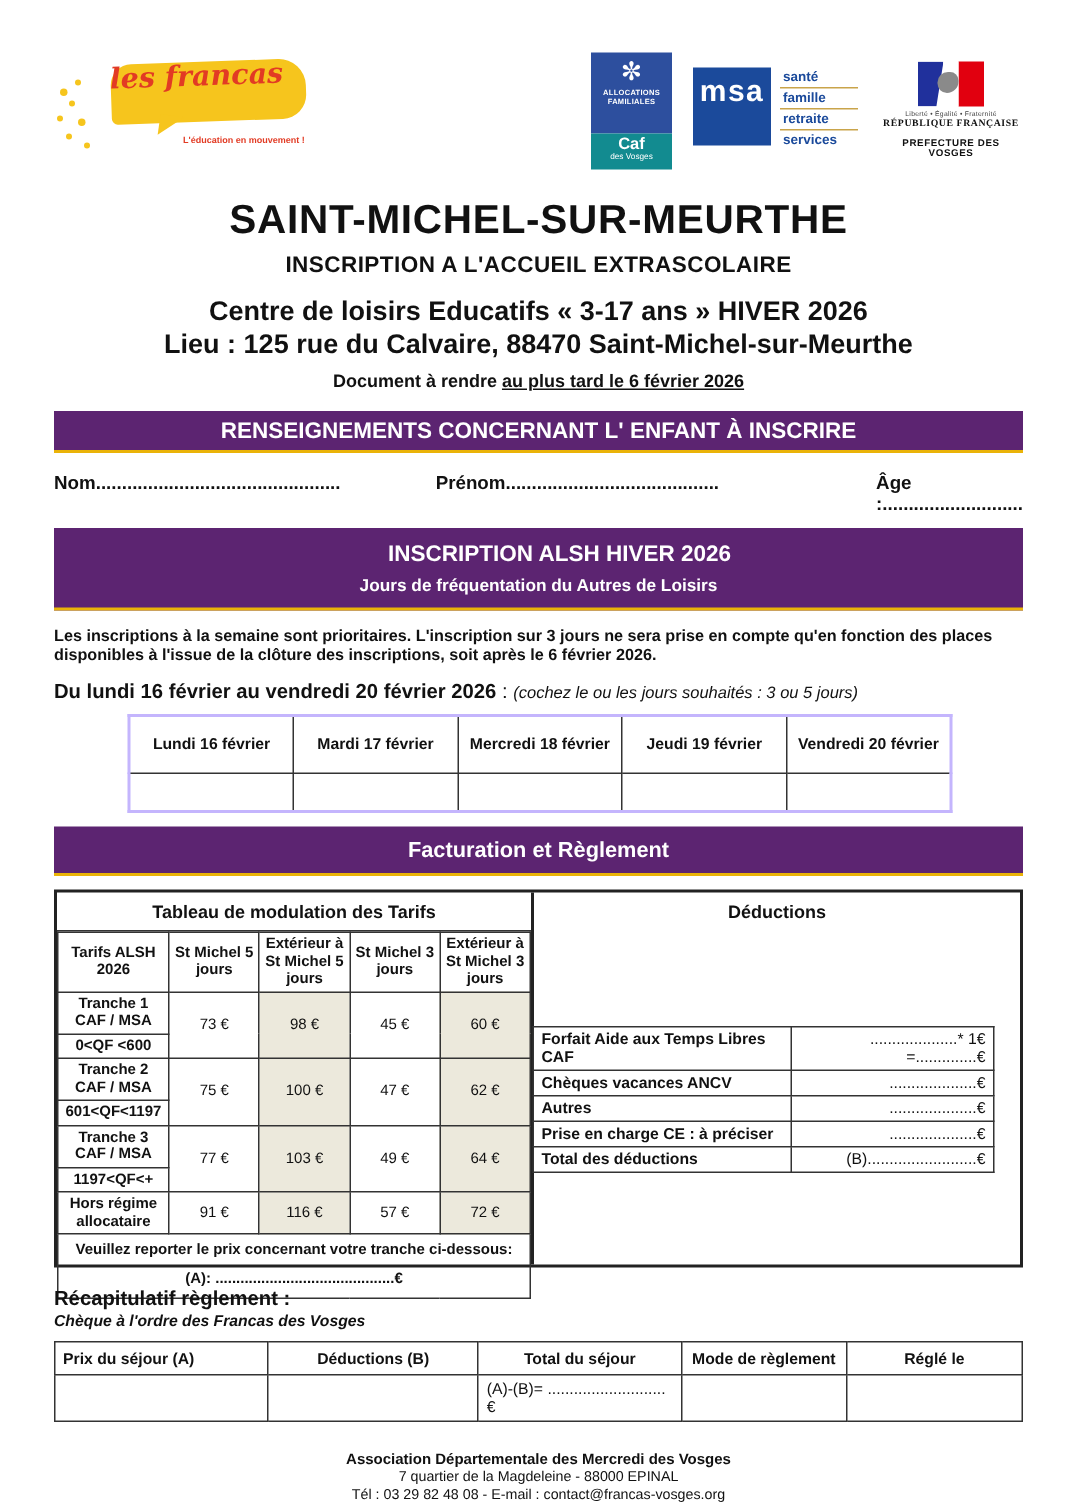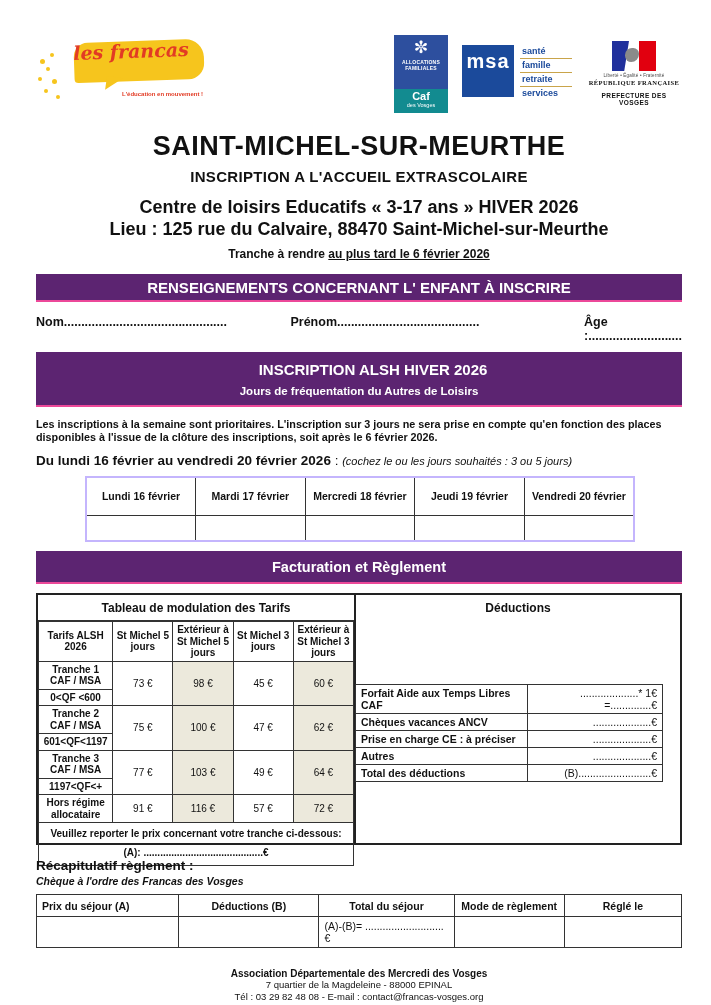--- a/index.html
+++ b/index.html
@@ -60,21 +60,21 @@
   
   .title-block { text-align:center; margin-top:16px; }
   .t-city { font-size:27px; font-weight:700; letter-spacing:.5px; }
   .t-sub { font-size:15px; font-weight:800; margin-top:6px; letter-spacing:.3px; }
   .t-line1 { font-size:18px; font-weight:800; margin-top:12px; }
   .t-line2 { font-size:18px; font-weight:800; margin-top:1px; }
   .t-deadline { font-size:12px; font-weight:800; margin-top:7px; }
   .t-deadline .ul { text-decoration:underline; }
 
   
-  .banner { background:#5c2471; color:#fff; text-align:center; border-bottom:2px solid #ec4899; }
+  .banner { background:#5c2471; color:#fff; text-align:center; border-bottom:2px solid #eab308; }
   .banner1 { margin-top:13px; padding:5px 0 4px; font-size:15px; font-weight:800; }
   .banner2 { margin-top:9px; padding:9px 0 8px; }
   .banner2 .b2-title { font-size:15px; font-weight:800;padding-left:28px; }
   .banner2 .b2-sub { font-size:11.5px; font-weight:700; margin-top:7px; }
   .banner3 { margin-top:9px; padding:8px 0 7px; font-size:14.5px; font-weight:800; }
 
   
   .fields-row { display:flex; margin-top:13px; font-size:12.5px; font-weight:800; }
   .f-nom { width:260px; } .f-prenom { width:300px; } .f-age { flex:1; }
 
@@ -189,21 +189,21 @@
         <div class="rf-pref">PREFECTURE DES VOSGES</div>
       </div>
     </div>
   </div>
 
   <div class="title-block">
     <div class="t-city">SAINT-MICHEL-SUR-MEURTHE</div>
     <div class="t-sub">INSCRIPTION A L'ACCUEIL EXTRASCOLAIRE</div>
     <div class="t-line1">Centre de loisirs Educatifs « 3-17 ans » HIVER 2026</div>
     <div class="t-line2">Lieu : 125 rue du Calvaire, 88470 Saint-Michel-sur-Meurthe</div>
-    <div class="t-deadline"><span>Tranche à rendre </span><span class="ul">au plus tard le 6 février 2026</span></div>
+    <div class="t-deadline"><span>Document à rendre </span><span class="ul">au plus tard le 6 février 2026</span></div>
   </div>
 
   <div class="banner banner1">RENSEIGNEMENTS CONCERNANT L' ENFANT À INSCRIRE</div>
 
   <div class="fields-row">
     <div class="f-nom">Nom...............................................</div>
     <div class="f-prenom">Prénom.........................................</div>
     <div class="f-age">Âge :...........................</div>
   </div>
 
@@ -302,25 +302,25 @@
           <tbody>
               <tr>
             <td class="ded-lbl">Forfait Aide aux Temps Libres CAF</td>
             <td class="ded-val">....................* 1€ =..............€</td>
           </tr>
           <tr>
             <td class="ded-lbl">Chèques vacances ANCV</td>
             <td class="ded-val">....................€</td>
           </tr>
           <tr>
+            <td class="ded-lbl">Autres</td>
+            <td class="ded-val">....................€</td>
+          </tr>
+          <tr>
             <td class="ded-lbl">Prise en charge CE : à préciser</td>
-            <td class="ded-val">....................€</td>
-          </tr>
-          <tr>
-            <td class="ded-lbl">Autres</td>
             <td class="ded-val">....................€</td>
           </tr>
           <tr>
             <td class="ded-lbl">Total des déductions</td>
             <td class="ded-val">(B).........................€</td>
           </tr>
         </tbody>
           </table>
       </div>
     </div>

